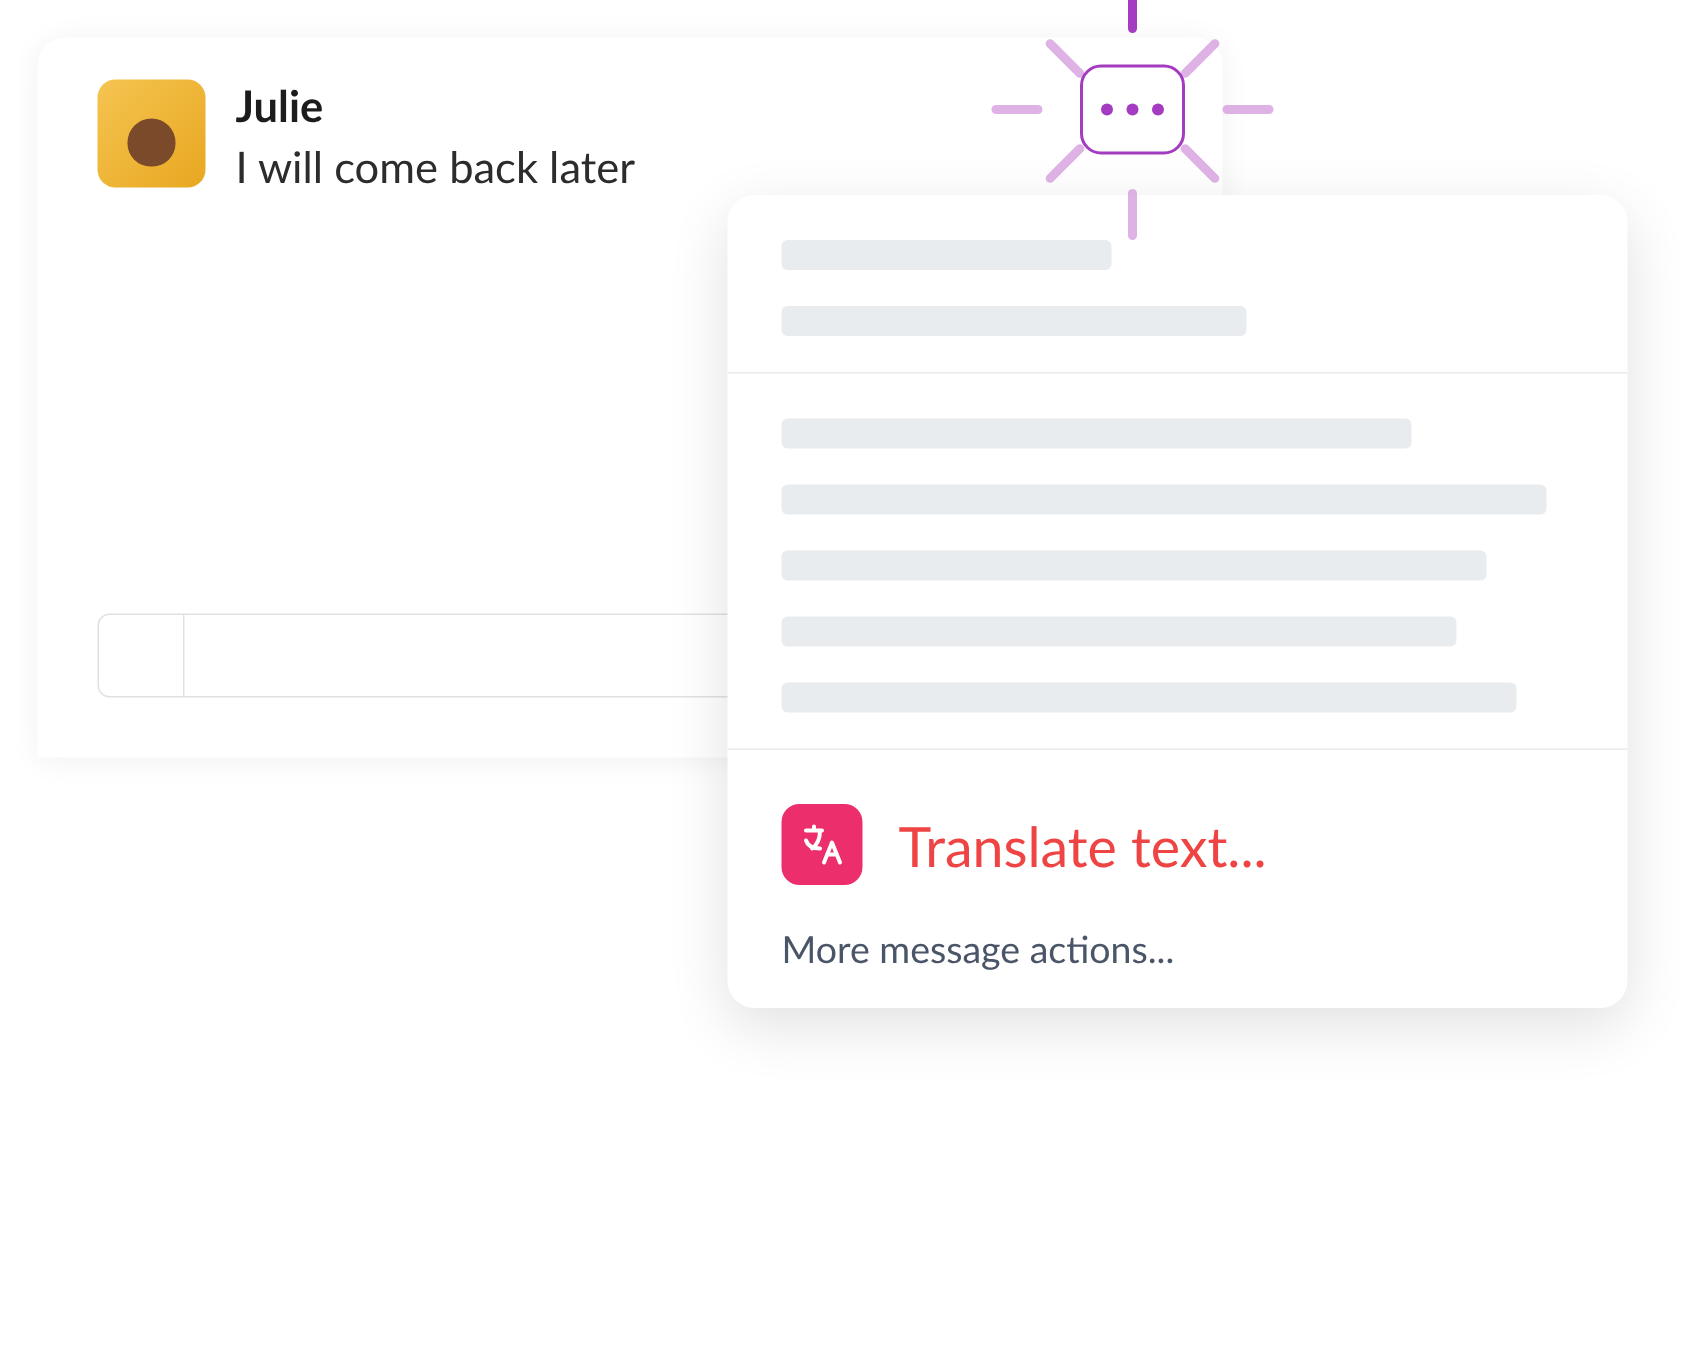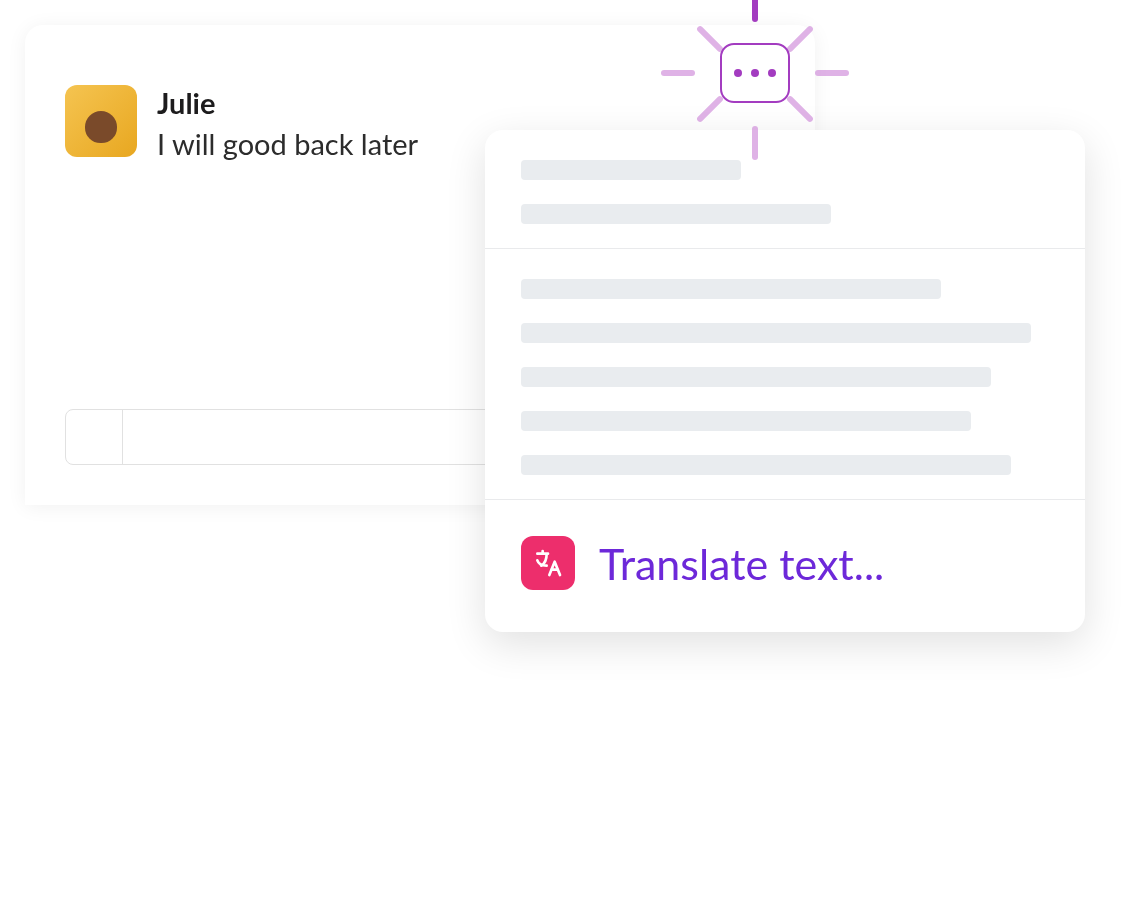--- a/index.html
+++ b/index.html
@@ -21,21 +21,20 @@
       background: #ffffff;
       border-radius: 18px 18px 0 0;
       box-shadow: 0 2px 20px rgba(0,0,0,0.06);
       padding: 28px 40px 0 40px;
     }
 
     .message-row {
       display: flex;
       gap: 20px;
       margin-bottom: 36px;
-      margin-top: 32px;
     }
 
     .avatar {
       width: 72px;
       height: 72px;
       border-radius: 12px;
       flex-shrink: 0;
     }
 
     .avatar-julie {
@@ -204,43 +203,43 @@
       height: 54px;
       background: #ed2e6c;
       border-radius: 12px;
       display: flex;
       justify-content: center;
       align-items: center;
       color: #ffffff;
     }
 
     .translate-label {
-      font-size: 43px;
+      font-size: 37px;
       font-weight: 400;
-      color: #6d28d9;
+      color: #ef4444;
     }
 
     .more-actions {
       font-size: 25px;
       font-weight: 400;
       color: #4a5568;
       padding: 10px 0 0 0;
       cursor: pointer;
     }
   </style>
 </head>
 <body>
 
 <div class="chat-panel">
 
   <div class="message-row">
     <div class="avatar avatar-julie"></div>
     <div class="message-content">
       <div class="message-user">Julie</div>
-      <div class="message-text">I will good back later</div>
+      <div class="message-text">I will come back later</div>
     </div>
   </div>
 
 
   <div class="input-placeholder"></div>
 </div>
 
 <div class="more-burst">
   <div class="burst-ray ray-n"></div>
   <div class="burst-ray ray-s"></div>
@@ -277,15 +276,16 @@
     <div class="translate-row">
       <div class="translate-icon">
         <svg width="32" height="32" viewBox="0 0 24 24" fill="none" stroke="white" stroke-width="2" stroke-linecap="round" stroke-linejoin="round">
           <path d="M4 5h8M8 3v2M7 14c3-2 4-5 4-9"></path>
           <path d="M4 10c1 3 4 4 7 4"></path>
           <path d="M13 21l4-10 4 10M14.5 17h5"></path>
         </svg>
       </div>
       <div class="translate-label">Translate text...</div>
     </div>
+    <div class="more-actions">More message actions...</div>
   </div>
 
 </div>
 
 </body></html>

